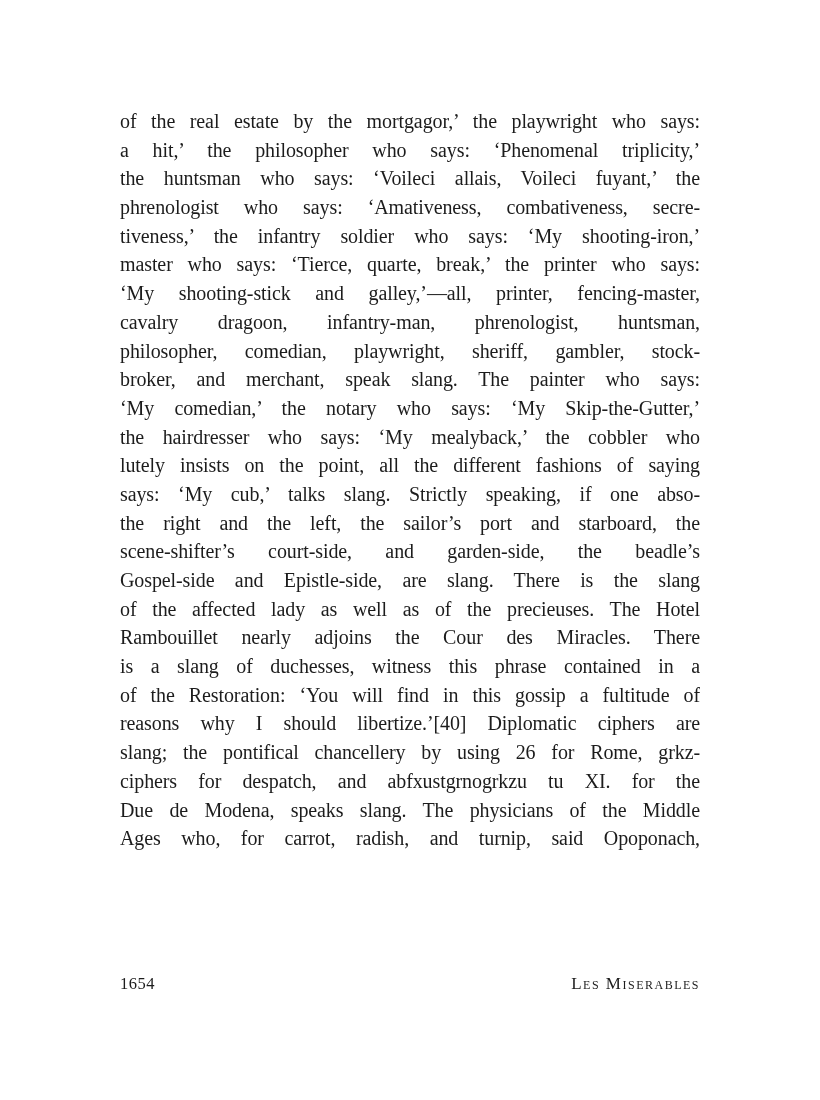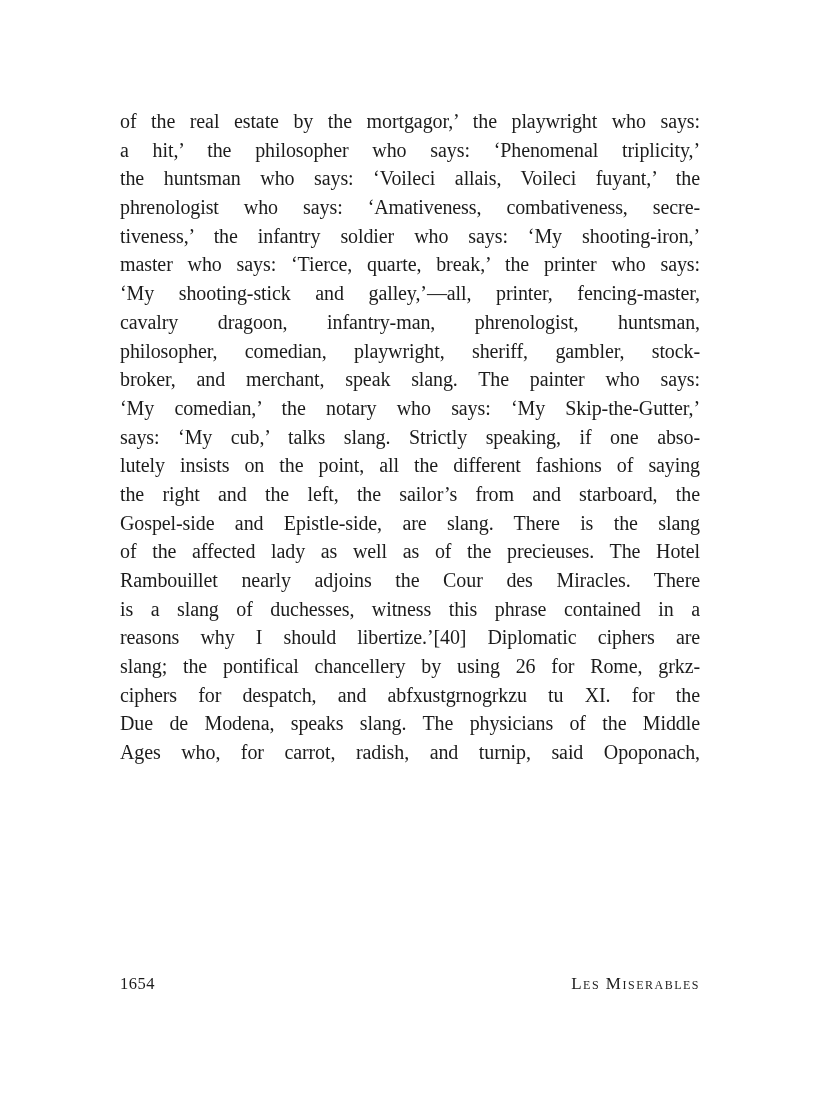--- a/index.html
+++ b/index.html
@@ -60,27 +60,30 @@
       <div class="line">a hit,’ the philosopher who says: ‘Phenomenal triplicity,’</div>
       <div class="line">the huntsman who says: ‘Voileci allais, Voileci fuyant,’ the</div>
       <div class="line">phrenologist who says: ‘Amativeness, combativeness, secre-</div>
       <div class="line">tiveness,’ the infantry soldier who says: ‘My shooting-iron,’</div>
       <div class="line">master who says: ‘Tierce, quarte, break,’ the printer who says:</div>
       <div class="line">‘My shooting-stick and galley,’—all, printer, fencing-master,</div>
       <div class="line">cavalry dragoon, infantry-man, phrenologist, huntsman,</div>
       <div class="line">philosopher, comedian, playwright, sheriff, gambler, stock-</div>
       <div class="line">broker, and merchant, speak slang. The painter who says:</div>
       <div class="line">‘My comedian,’ the notary who says: ‘My Skip-the-Gutter,’</div>
+      <div class="line">the hairdresser who says: ‘My mealyback,’ the cobbler who</div>
+      <div class="line">lutely insists on the point, all the different fashions of saying</div>
       <div class="line">says: ‘My cub,’ talks slang. Strictly speaking, if one abso-</div>
-      <div class="line">lutely insists on the point, all the different fashions of saying</div>
-      <div class="line">the right and the left, the sailor’s from and starboard, the</div>
+      <div class="line">the right and the left, the sailor’s port and starboard, the</div>
+      <div class="line">scene-shifter’s court-side, and garden-side, the beadle’s</div>
       <div class="line">Gospel-side and Epistle-side, are slang. There is the slang</div>
       <div class="line">of the affected lady as well as of the precieuses. The Hotel</div>
       <div class="line">Rambouillet nearly adjoins the Cour des Miracles. There</div>
       <div class="line">is a slang of duchesses, witness this phrase contained in a</div>
+      <div class="line">of the Restoration: ‘You will find in this gossip a fultitude of</div>
       <div class="line">reasons why I should libertize.’[40] Diplomatic ciphers are</div>
       <div class="line">slang; the pontifical chancellery by using 26 for Rome, grkz-</div>
       <div class="line">ciphers for despatch, and abfxustgrnogrkzu tu XI. for the</div>
       <div class="line">Due de Modena, speaks slang. The physicians of the Middle</div>
       <div class="line">Ages who, for carrot, radish, and turnip, said Opoponach,</div>
     </div>
   <div class="footer">
     <span class="page-number">1654</span>
     <span class="running-title">Les Miserables</span>
   </div>

